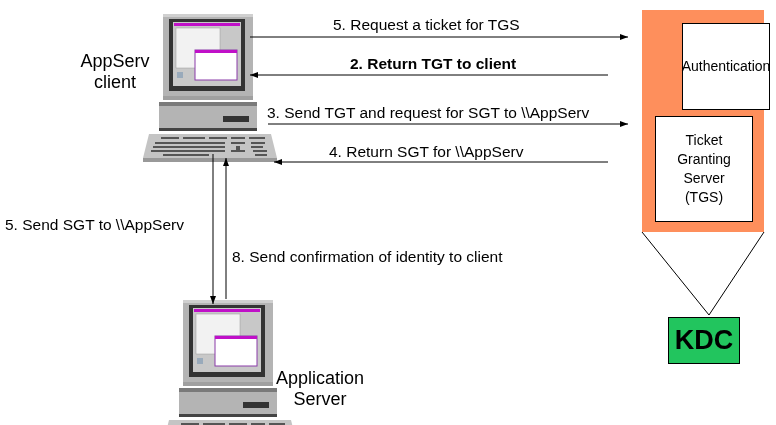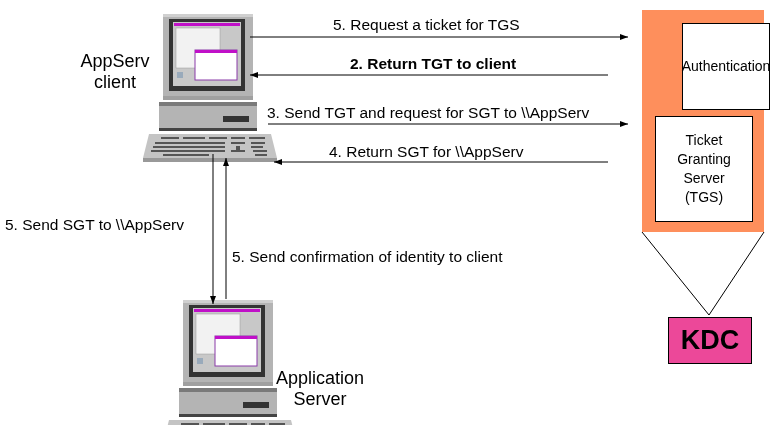--- a/index.html
+++ b/index.html
@@ -4,22 +4,22 @@
 <style>
   html, body { margin: 0; padding: 0; background: #ffffff; }
   body { width: 776px; height: 425px; position: relative; overflow: hidden;
          font-family: "Liberation Sans", sans-serif; color: #000; }
   .lbl { position: absolute; font-size: 15.5px; white-space: nowrap; line-height: 18px; }
   .node-label { position: absolute; font-size: 18px; line-height: 21px; text-align: center; }
   #kdc-panel { position: absolute; left: 642px; top: 10px; width: 122px; height: 222px; background: #fe8f5c; }
   .kdc-box { position: absolute; background: #fff; border: 1px solid #000; box-sizing: border-box;
              display: flex; align-items: center; justify-content: center; text-align: center;
              font-size: 14px; line-height: 17px; }
-  #kdc-label-box { position: absolute; left: 668px; top: 317px; width: 84px; height: 47px;
-                   border: 1px solid #000; box-sizing: border-box; background: #ec4899;
+  #kdc-label-box { position: absolute; left: 668px; top: 317px; width: 72px; height: 47px;
+                   border: 1px solid #000; box-sizing: border-box; background: #22c55e;
                    display: flex; align-items: center; justify-content: center;
                    font-weight: bold; font-size: 27px; }
   svg.overlay { position: absolute; left: 0; top: 0; }
 </style>
 </head>
 <body>
 
 <svg class="overlay" width="776" height="425">
   <defs>
     <marker id="ah" markerWidth="8" markerHeight="6" refX="8" refY="3" orient="auto" markerUnits="userSpaceOnUse">
@@ -91,21 +91,21 @@
 <div class="node-label" style="left:268px; top:368px; width:104px;">
   <div>Application</div>
   <div>Server</div>
 </div>
 
 <div class="lbl" style="left:333px; top:16px;">5. Request a ticket for TGS</div>
 <div class="lbl" style="left:350px; top:55px;font-weight:bold;">2. Return TGT to client</div>
 <div class="lbl" style="left:267px; top:104px;">3. Send TGT and request for SGT to \\AppServ</div>
 <div class="lbl" style="left:329px; top:143px;">4. Return SGT for \\AppServ</div>
 <div class="lbl" style="left:5px; top:200px;margin-top:16px;">5. Send SGT to \\AppServ</div>
-<div class="lbl" style="left:232px; top:248px;">5. Send confirmation of identity to client</div>
+<div class="lbl" style="left:232px; top:248px;">8. Send confirmation of identity to client</div>
 
 <div id="kdc-panel" style="background: rgb(254, 143, 92);">
   <div class="kdc-box" style="left:5px; top:13px; width:88px; height:87px;margin-left:35px;">
     <div>
       <div>Authentication</div>
     </div>
   </div>
   <div class="kdc-box" style="left:13px; top:106px; width:98px; height:106px;">
     <div style="line-height:19px;">
       <div>Ticket</div>

